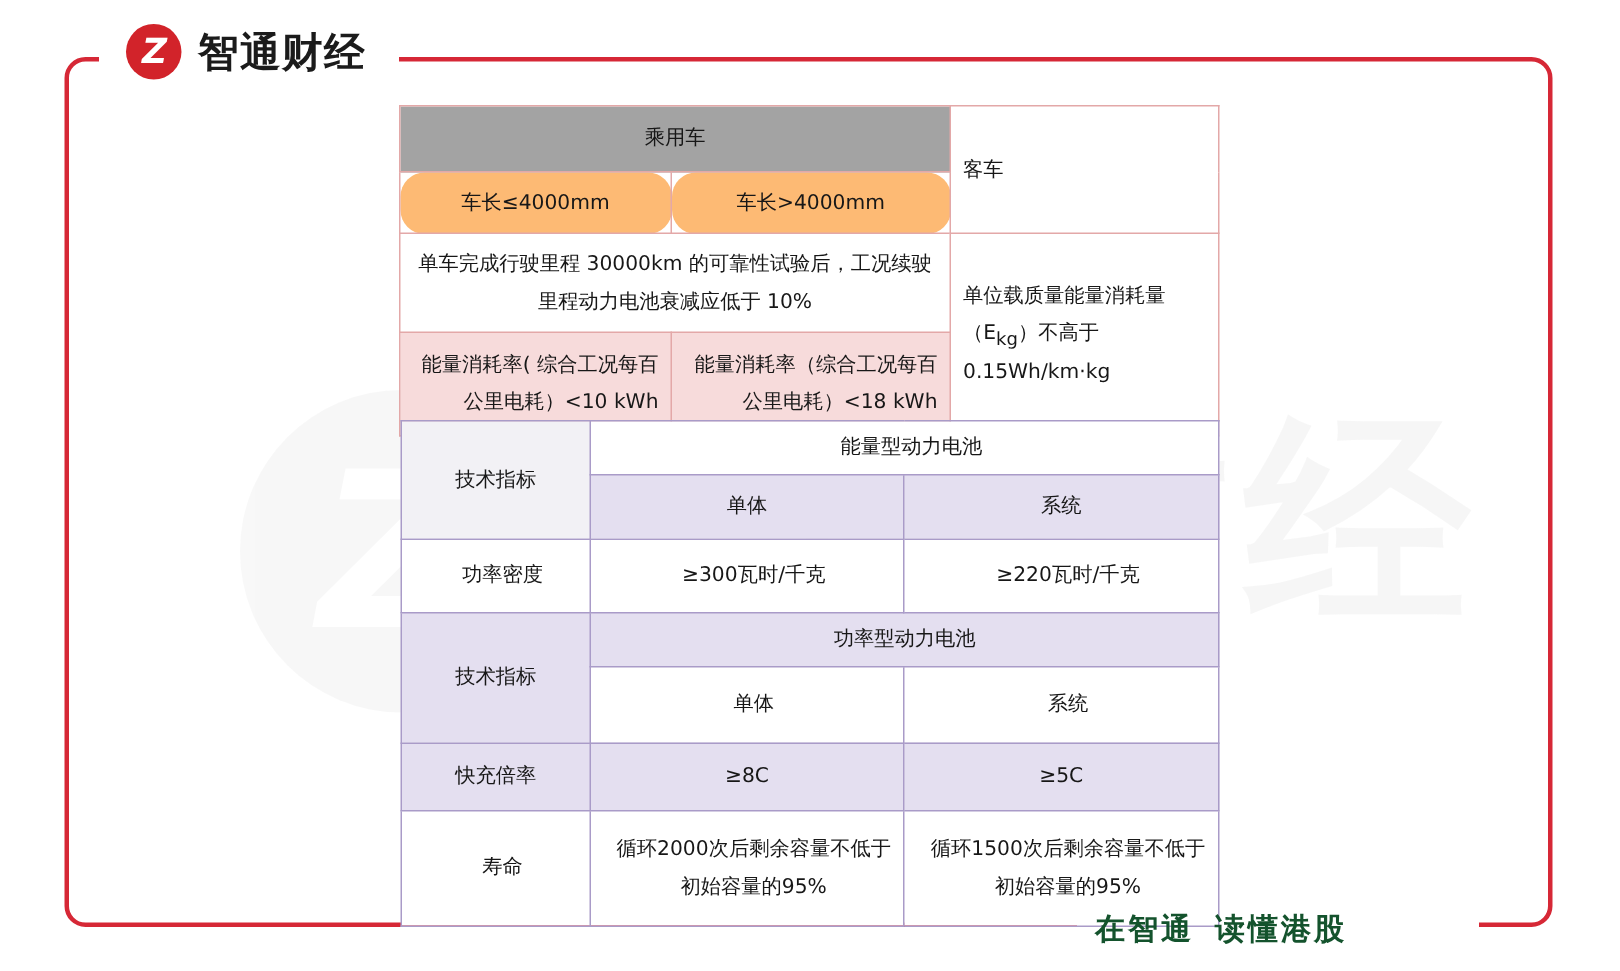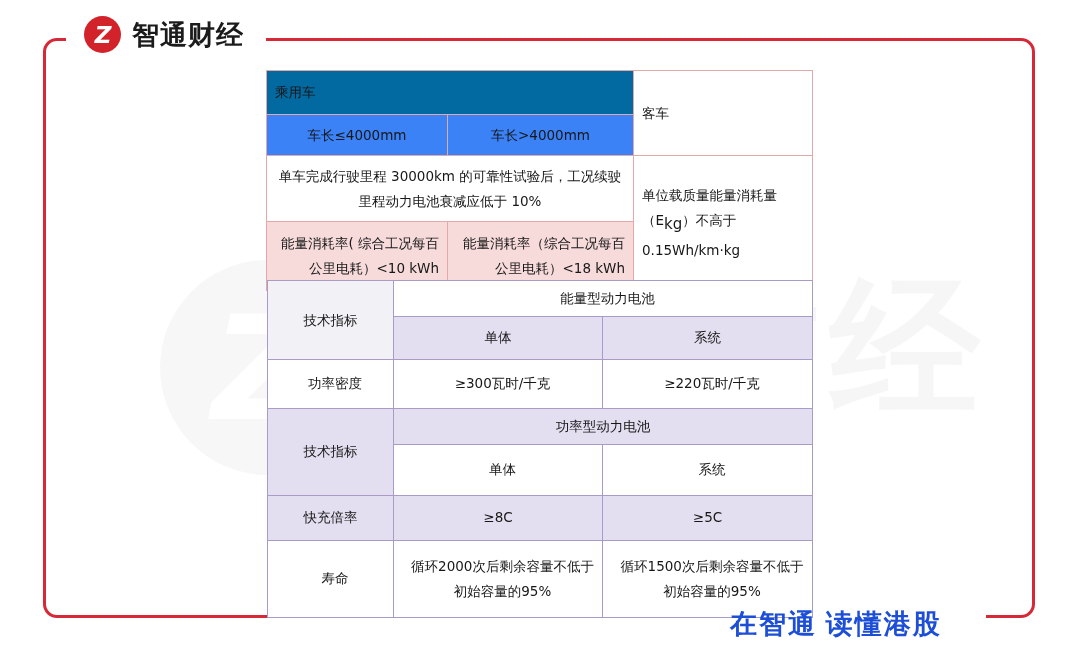--- a/index.html
+++ b/index.html
@@ -92,45 +92,45 @@
     padding:5px 8px;
     font-family:"DejaVu Sans","Liberation Sans",sans-serif;
     color:#171717;
   }
 
   
   #table-vehicle{
     left:266px;top:70px;width:546px;
   }
   #table-vehicle td{border:1px solid #e3a8a8;}
-  #table-vehicle .hdr{background:#0369a1;text-align:left;margin-left:44px;}
-  #table-vehicle .sub{background:#3b82f6;text-align:center;}
+  #table-vehicle .hdr{background:#a3a3a3;text-align:center;margin-left:44px;}
+  #table-vehicle .sub{background:#fdba74;text-align:center;border-radius:16px;}
   #table-vehicle .body-cell{background:#ffffff;text-align:center;}
   #table-vehicle .pink-cell{background:#f7dbdb;text-align:right;}
   #table-vehicle .bus-cell{background:#ffffff;text-align:left;vertical-align:middle;}
 
   
   #table-battery{
     left:267px;top:280px;width:545px;
   }
   #table-battery td{border:1px solid #a99bc8;text-align:center;}
   #table-battery .lilac{background:#e4dff0;}
   #table-battery .lilac-soft{background:#f2f1f5;}
   #table-battery .white{background:#ffffff;padding-left:17px;}
 
   .two-line{display:block;}
 
   
   .slogan{
     position:absolute;left:730px;top:606px;
-    font-size:27px;font-weight:bold;color:#1d4ed8;
+    font-size:20px;font-weight:bold;color:#14532d;
     letter-spacing:2px;white-space:nowrap;
-    font-family:Liberation Serif, serif;
-  }
-  .sub-small{font-size:15px;vertical-align:sub;}
+    font-family:Liberation Mono, monospace;
+  }
+  .sub-small{font-size:12px;vertical-align:sub;}
 </style>
 </head>
 <body>
 
 <div class="watermark">
   <div class="wm-circle"></div>
   <div class="wm-text">智通财经</div>
 </div>
 
 <div class="frame"></div>

